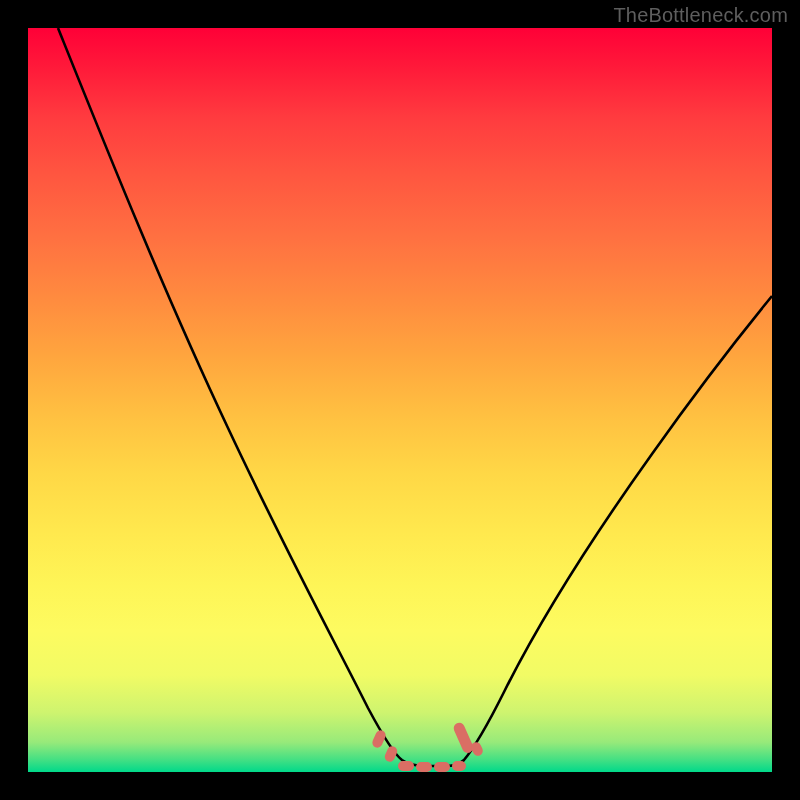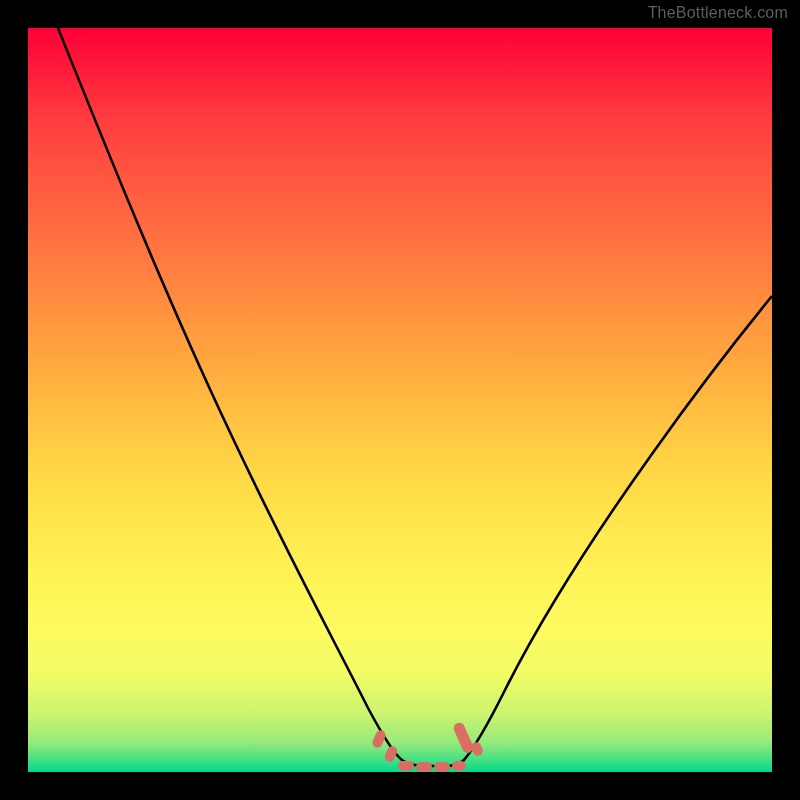--- a/index.html
+++ b/index.html
@@ -53,21 +53,21 @@
     position: absolute;
     inset: 0;
     width: 100%;
     height: 100%;
   }
   .watermark {
     position: absolute;
     top: 4px;
     right: 12px;
     color: #5e5e5e;
-    font-size: 16px;
+    font-size: 20px;
     letter-spacing: 0.2px;
     user-select: none;
   }
 </style>
 </head>
 <body>
 
 <div class="frame">
 
   <div class="plot-area">

